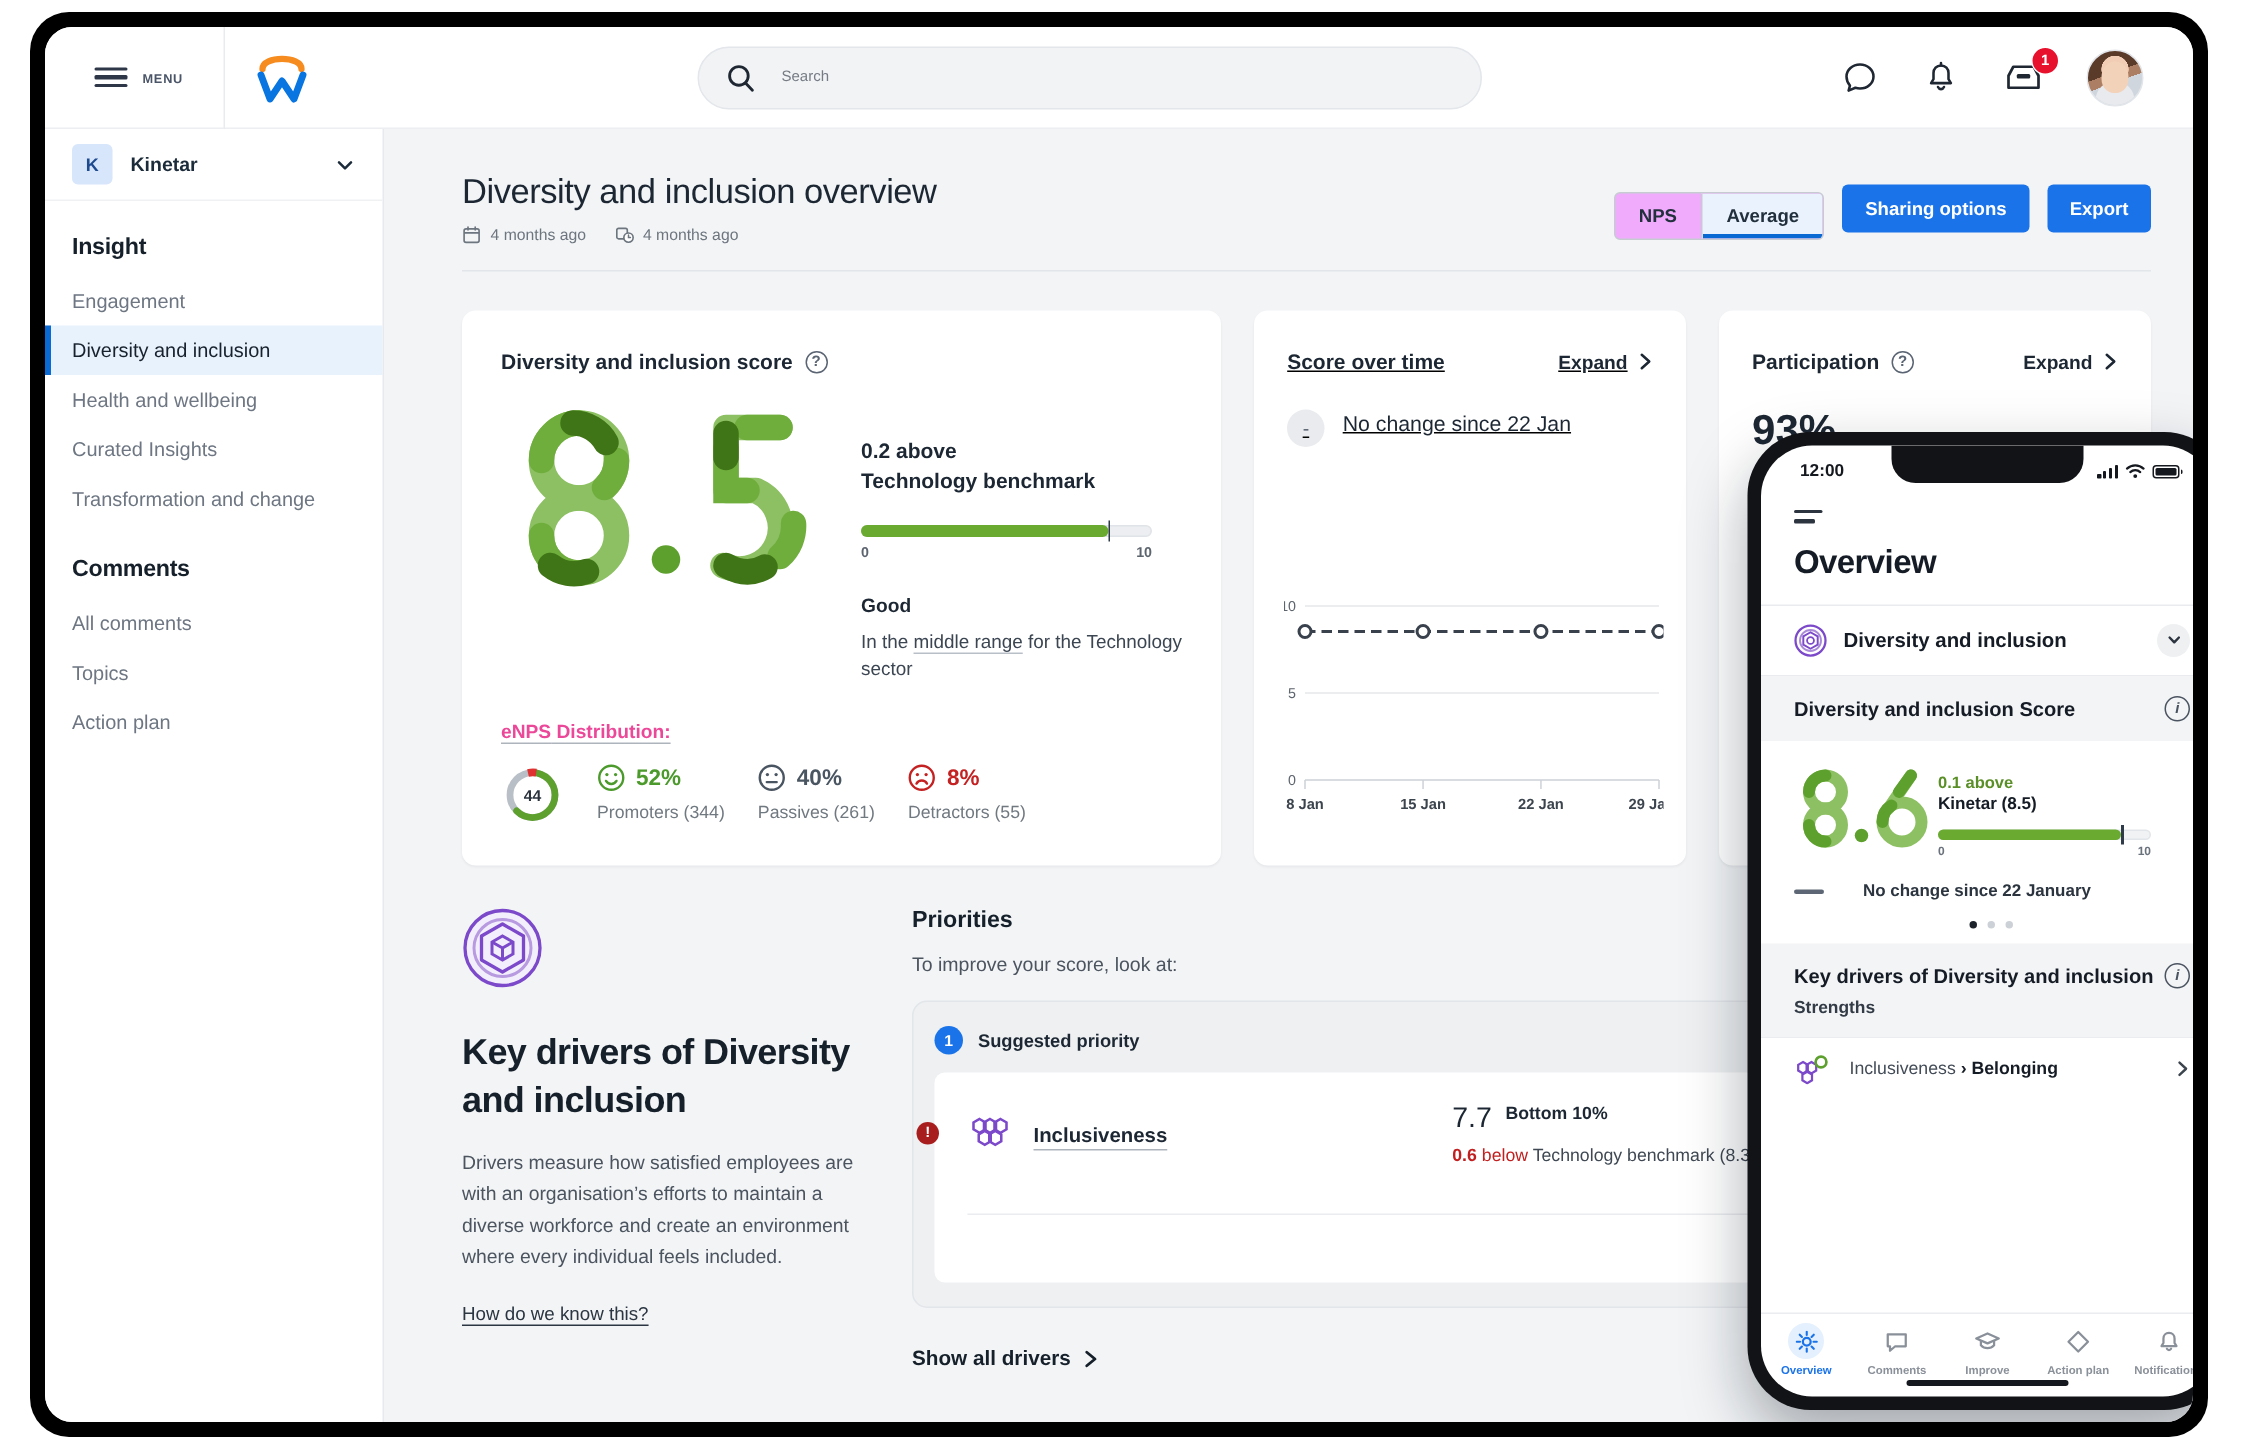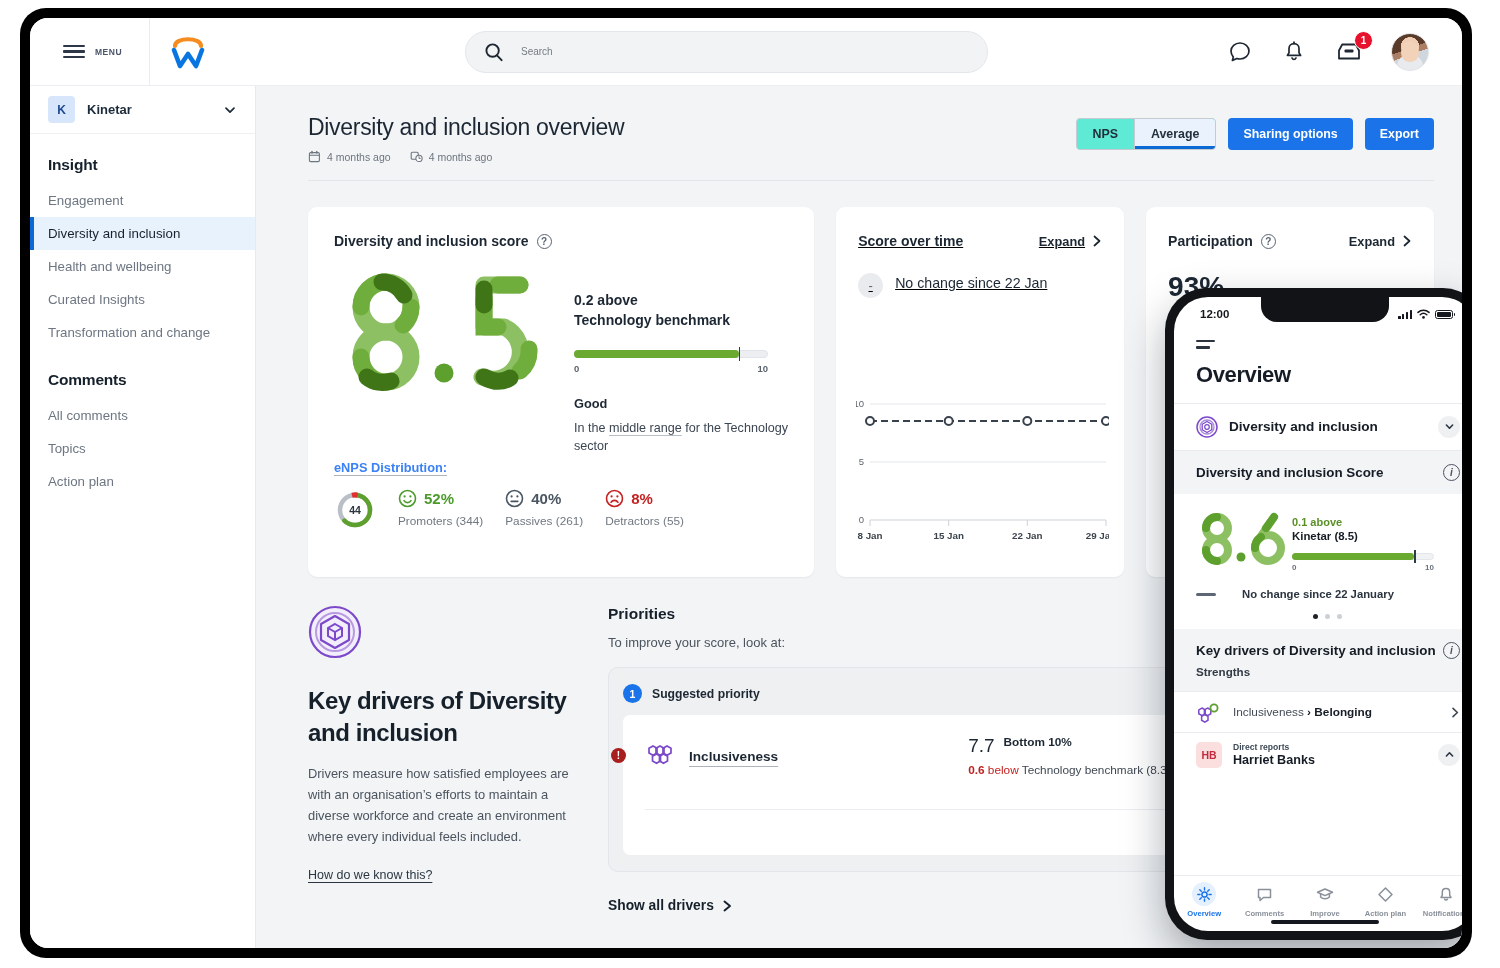--- a/index.html
+++ b/index.html
@@ -133,21 +133,21 @@
     position: absolute; left: 226px; top: 68px; right: 0; bottom: 0;
     background: #f2f4f6; overflow: hidden;
   }
   .page-head { padding: 28px 28px 0 52px; display: flex; align-items: flex-start; }
   .page-title { font-size: 23px; color: #1c2733; font-weight: 400; letter-spacing: -.3px; }
   .page-meta { display: flex; gap: 19px; margin-top: 9px; }
   .meta-item { display: flex; align-items: center; gap: 6px; font-size: 10.5px; color: #6d757f; }
 
   .head-actions { margin-left: auto; display: flex; align-items: center; gap: 12px; padding-top: 4px; }
   .seg {
-    display: flex; border: 1px solid #c6cbd2; border-radius: 4px; overflow: hidden; background: #5eead4;
+    display: flex; border: 1px solid #c6cbd2; border-radius: 4px; overflow: hidden; background: #f0abfc; margin-top: 10px;
   }
   .seg > div {
     padding: 8px 16px; font-size: 12.4px; font-weight: 700; color: #22303d; cursor: pointer;
   }
   .seg > div.on { background: #eaf3fd; box-shadow: inset 0 -3px 0 #0b69d4; }
   .seg > div + div { border-left: 1px solid #c6cbd2; }
   .btn-primary {
     background: #1a73e8; color: #fff; font-size: 12.4px; font-weight: 700;
     padding: 9px 15px; border-radius: 4px; cursor: pointer; border: none;
     font-family: inherit;
@@ -180,21 +180,21 @@
   .bar-wrap { margin-top: 19px; width: 194px; position: relative; }
   .bar-track { height: 8px; border-radius: 4px; background: #eceef1; border: 1px solid #e0e3e7; }
   .bar-fill { position: absolute; left: 0; top: 0; height: 8px; border-radius: 4px; background: #6aaa31; }
   .bar-notch { position: absolute; top: -3px; width: 1.5px; height: 14px; background: #2f3b48; }
   .bar-ends { display: flex; justify-content: space-between; margin-top: 5px; font-size: 9.5px; color: #5c646e; font-weight: 700;}
 
   .good { margin-top: 22px; font-size: 12.8px; font-weight: 700; color: #1c2733; }
   .good-sub { margin-top: 8px; font-size: 12.6px; color: #3c4652; line-height: 1.47; }
   .uline { text-decoration: underline; text-decoration-color: #b9bfc7; text-underline-offset: 3px; }
 
-  .enps-title { margin-top: 4px; font-size: 12.8px; font-weight: 700; color: #3b82f6; }
+  .enps-title { margin-top: 24px; font-size: 12.8px; font-weight: 700; color: #ec4899; }
   .enps-title span { text-decoration: underline; text-decoration-color: #aeb4bc; text-underline-offset: 3px;}
   .enps-row { display: flex; align-items: flex-start; margin-top: 14px; gap: 22px; }
   .enps-item { display: flex; flex-direction: column; }
   .enps-top { display: flex; align-items: center; gap: 7px; }
   .enps-pct { font-size: 15px; font-weight: 700; }
   .enps-lbl { font-size: 11.8px; color: #707880; margin-top: 6px; }
 
   
   .nochange { display: flex; align-items: flex-start; gap: 12px; margin-top: 24px; }
   .dash-chip {
@@ -761,32 +761,20 @@
               <path d="M8.8 13.5 l3.2 1.9 v3.8 l-3.2 1.9 -3.2 -1.9 v-3.8 Z"></path>
             </g>
             <circle cx="18" cy="7" r="3.6" fill="none" stroke="#5da02e" stroke-width="1.8"></circle>
           </svg>
           <span class="ph-item-txt"><span>Inclusiveness</span> <b>›</b> <b>Belonging</b></span>
           <svg width="9" height="11" viewBox="0 0 9 11">
                 <path d="M2 1.4 L6.4 5.5 L2 9.6" fill="none" stroke="#3c444e" stroke-width="1.6" stroke-linecap="round" stroke-linejoin="round"></path>
               </svg>
         </div>
 
-        <div class="ph-item" style="height:44px">
-          <span class="hb-badge">HB</span>
-          <span style="flex:1">
-            <span class="hb-sub" style="display:block">Direct reports</span>
-            <span class="hb-name" style="display:block">Harriet Banks</span>
-          </span>
-          <span class="chev-circle">
-            <svg width="11" height="11" viewBox="0 0 11 11">
-                  <path d="M2.4 7 L5.5 3.8 L8.6 7" fill="none" stroke="#2c3440" stroke-width="1.6" stroke-linecap="round" stroke-linejoin="round"></path>
-                </svg>
-          </span>
-        </div>
 
         <div class="ph-nav">
           <div class="nav-cell on">
             <span class="nav-ico-wrap">
               <svg width="15" height="15" viewBox="0 0 15 15">
                 <circle cx="7.5" cy="7.5" r="2.6" fill="none" stroke="#1a73e8" stroke-width="1.5"></circle>
                 <g stroke="#1a73e8" stroke-width="1.4" stroke-linecap="round">
                   <line x1="7.5" y1="0.8" x2="7.5" y2="3"></line>
                       <line x1="7.5" y1="12" x2="7.5" y2="14.2"></line>
                   <line x1="0.8" y1="7.5" x2="3" y2="7.5"></line>

